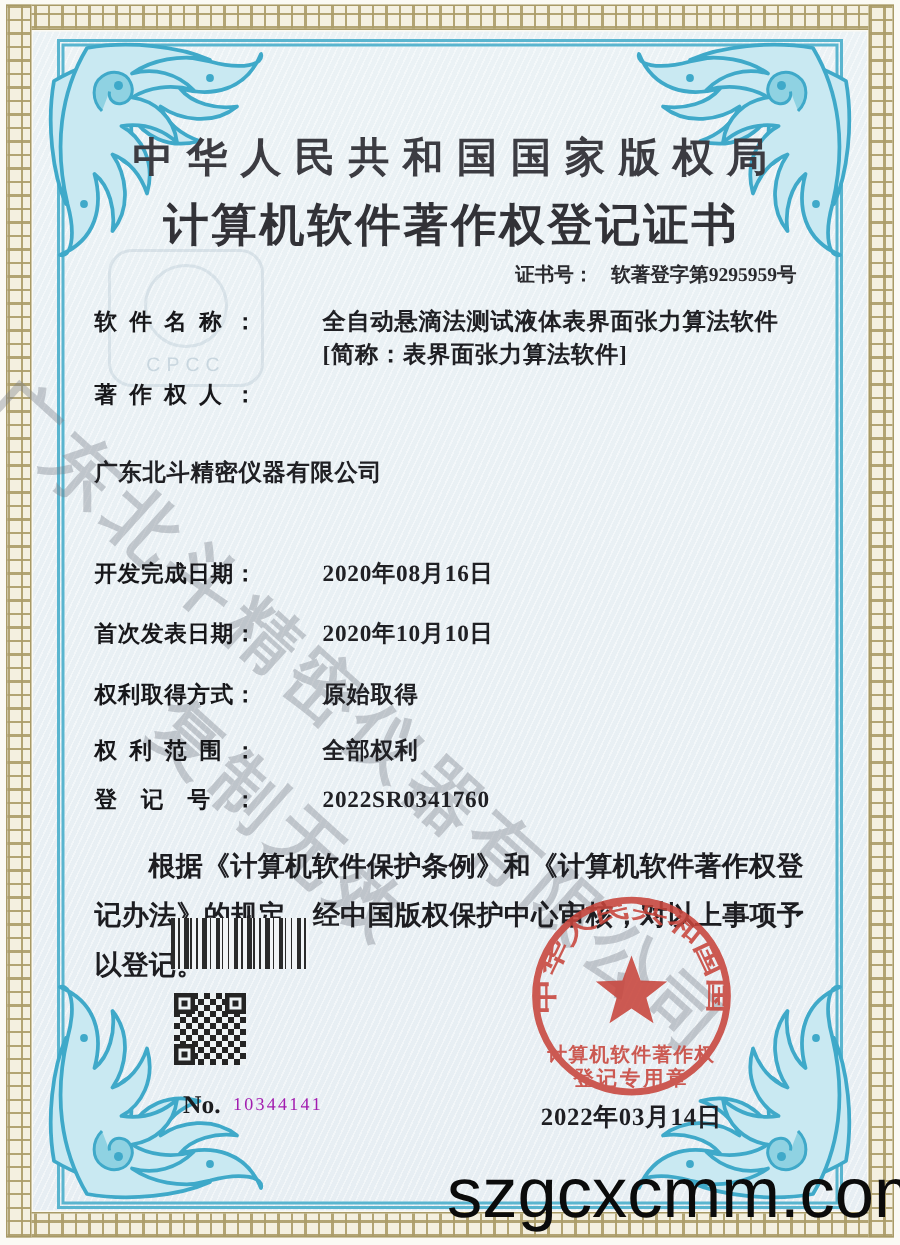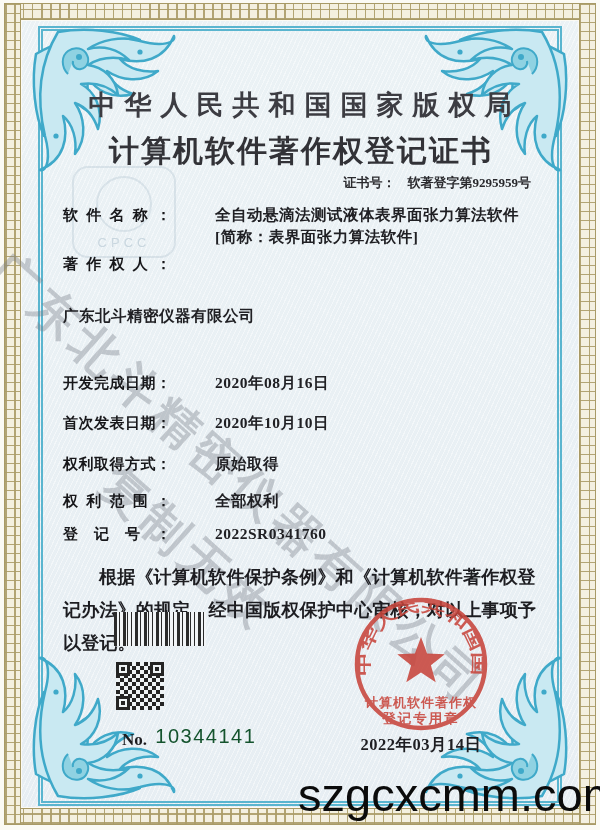--- a/index.html
+++ b/index.html
@@ -84,22 +84,22 @@
   .qr { position:absolute; left:116px; top:662px; width:48px; height:48px; z-index:3;
     background:repeating-conic-gradient(#242424 0% 25%, #eef3f5 0% 50%);
     background-size:8px 8px; }
   .qr .finder { position:absolute; width:14px; height:14px; border:3px solid #242424;
     background:#eef3f5; }
   .qr .f1 { left:0; top:0; } .qr .f2 { right:0; top:0; } .qr .f3 { left:0; bottom:0; }
   .qr .finder::after { content:""; position:absolute; left:2px; top:2px; width:4px;
     height:4px; background:#242424; }
   .serial { position:absolute; left:94px; top:727px; z-index:3; font-size:17px; }
   .serial .no { font-weight:bold; color:#1c1c1f;margin-left:28px; }
-  .serial .num { color:#14532d; letter-spacing:1.5px; font-family:Liberation Sans, sans-serif;
-    font-size:20px; position:relative; top:-2px; margin-left:4px; }
+  .serial .num { color:#a21caf; letter-spacing:1.5px; font-family:Liberation Serif, serif;
+    font-size:12px; position:relative; top:-2px; margin-left:4px; }
 
   
   .seal { position:absolute; left:346px; top:595px; width:150px; height:150px; z-index:4;
     opacity:.88; }
   .seal text { font-family:"Liberation Serif","DejaVu Serif",serif; font-weight:bold;
     fill:#c8453c; }
   .issue-date { position:absolute; left:346px; top:734px; width:150px; z-index:3;
     text-align:center; font-size:16.5px; font-weight:bold; color:#1e1e22;
     letter-spacing:.5px; }
 

